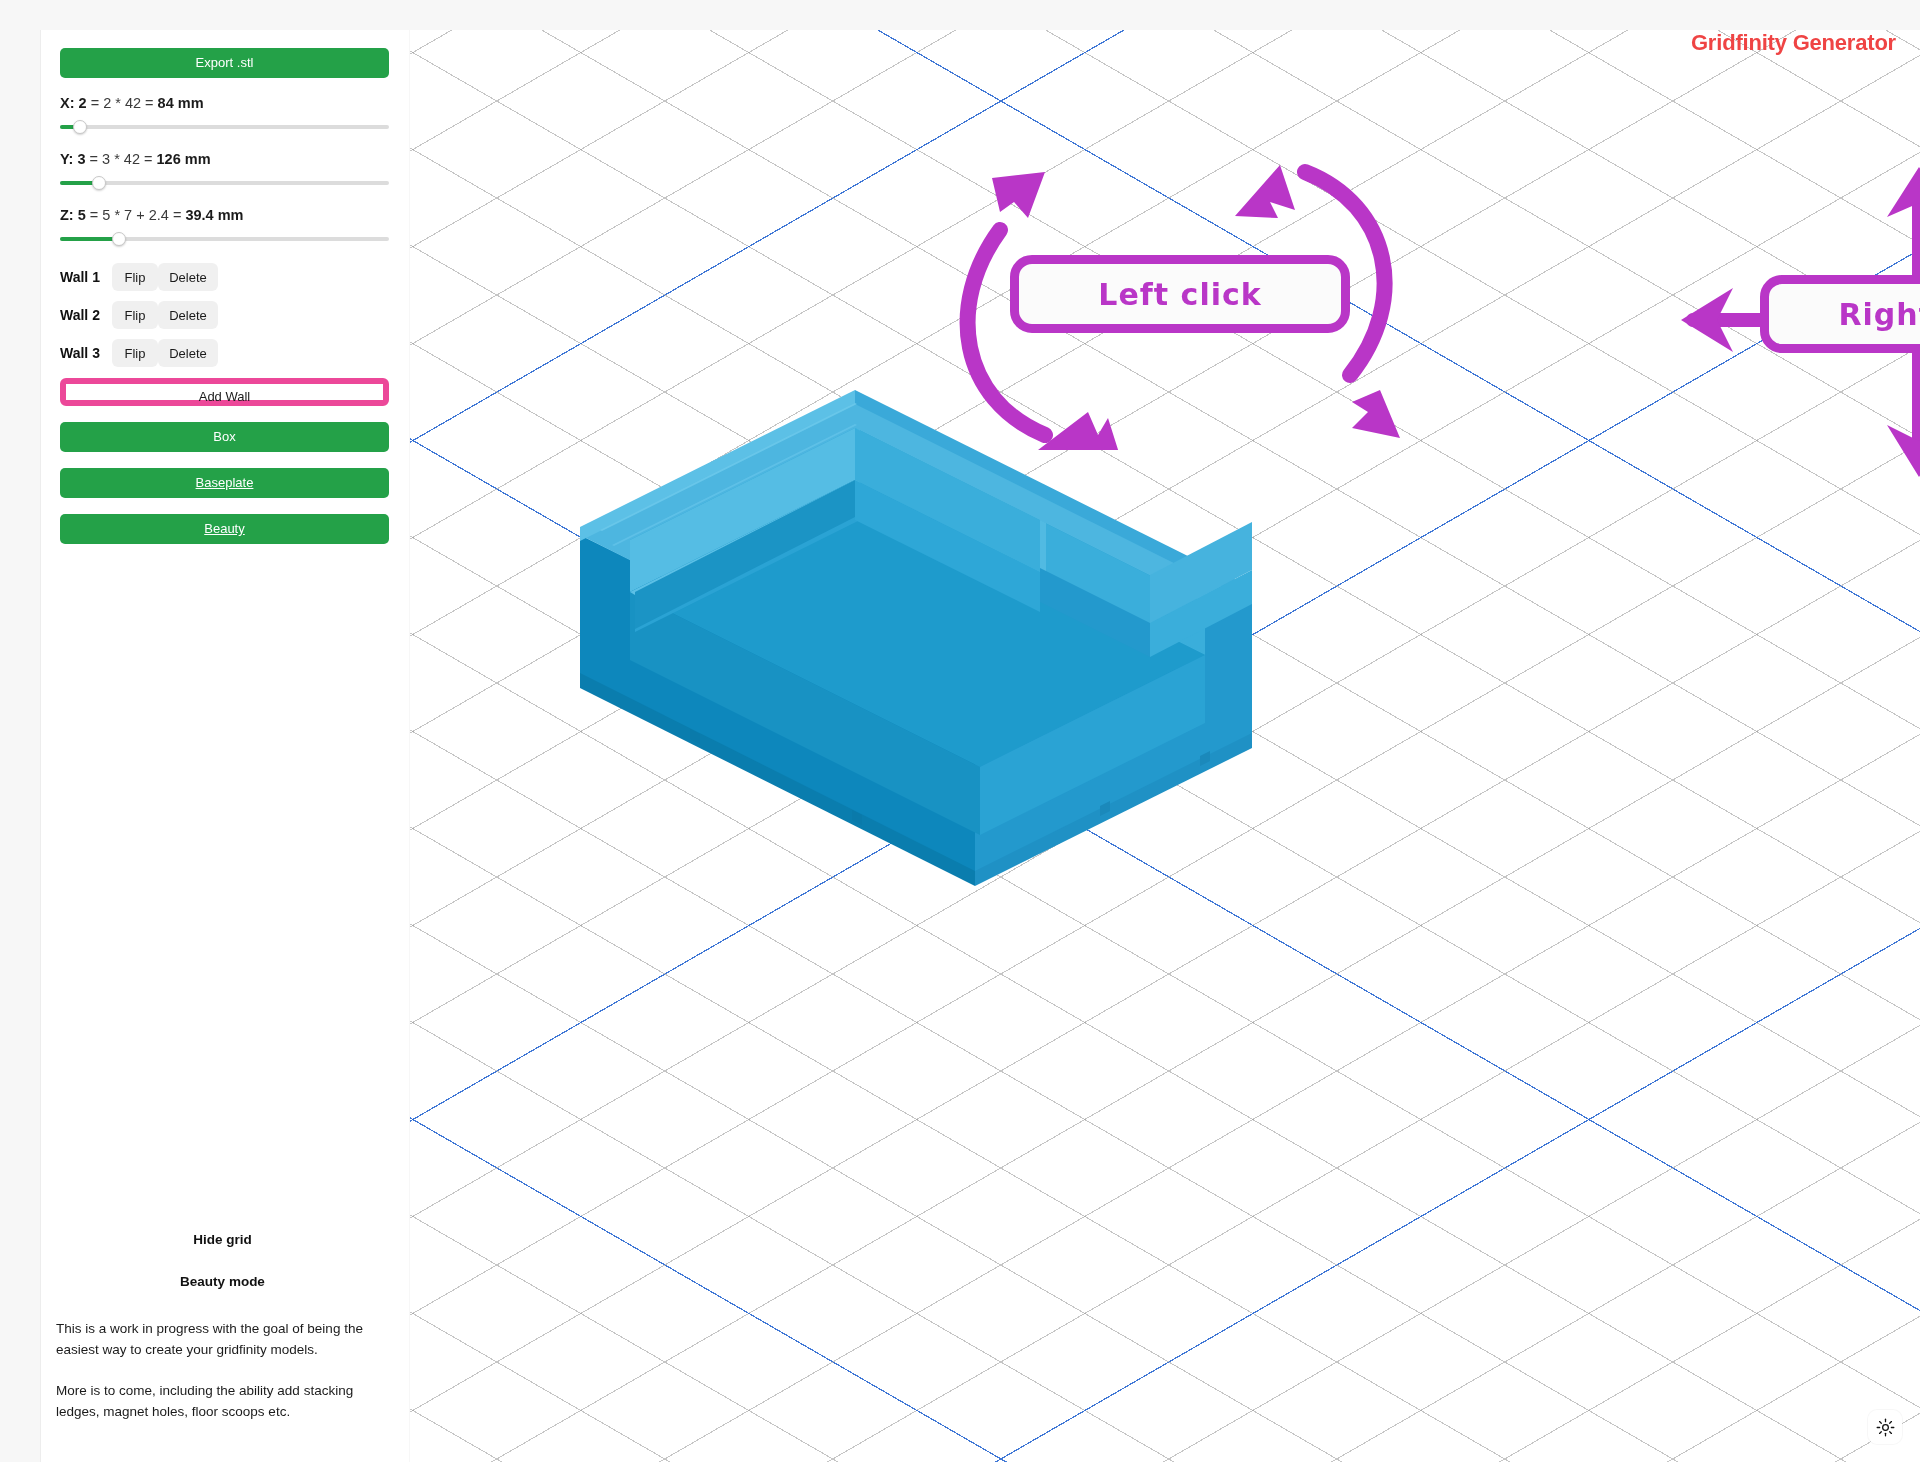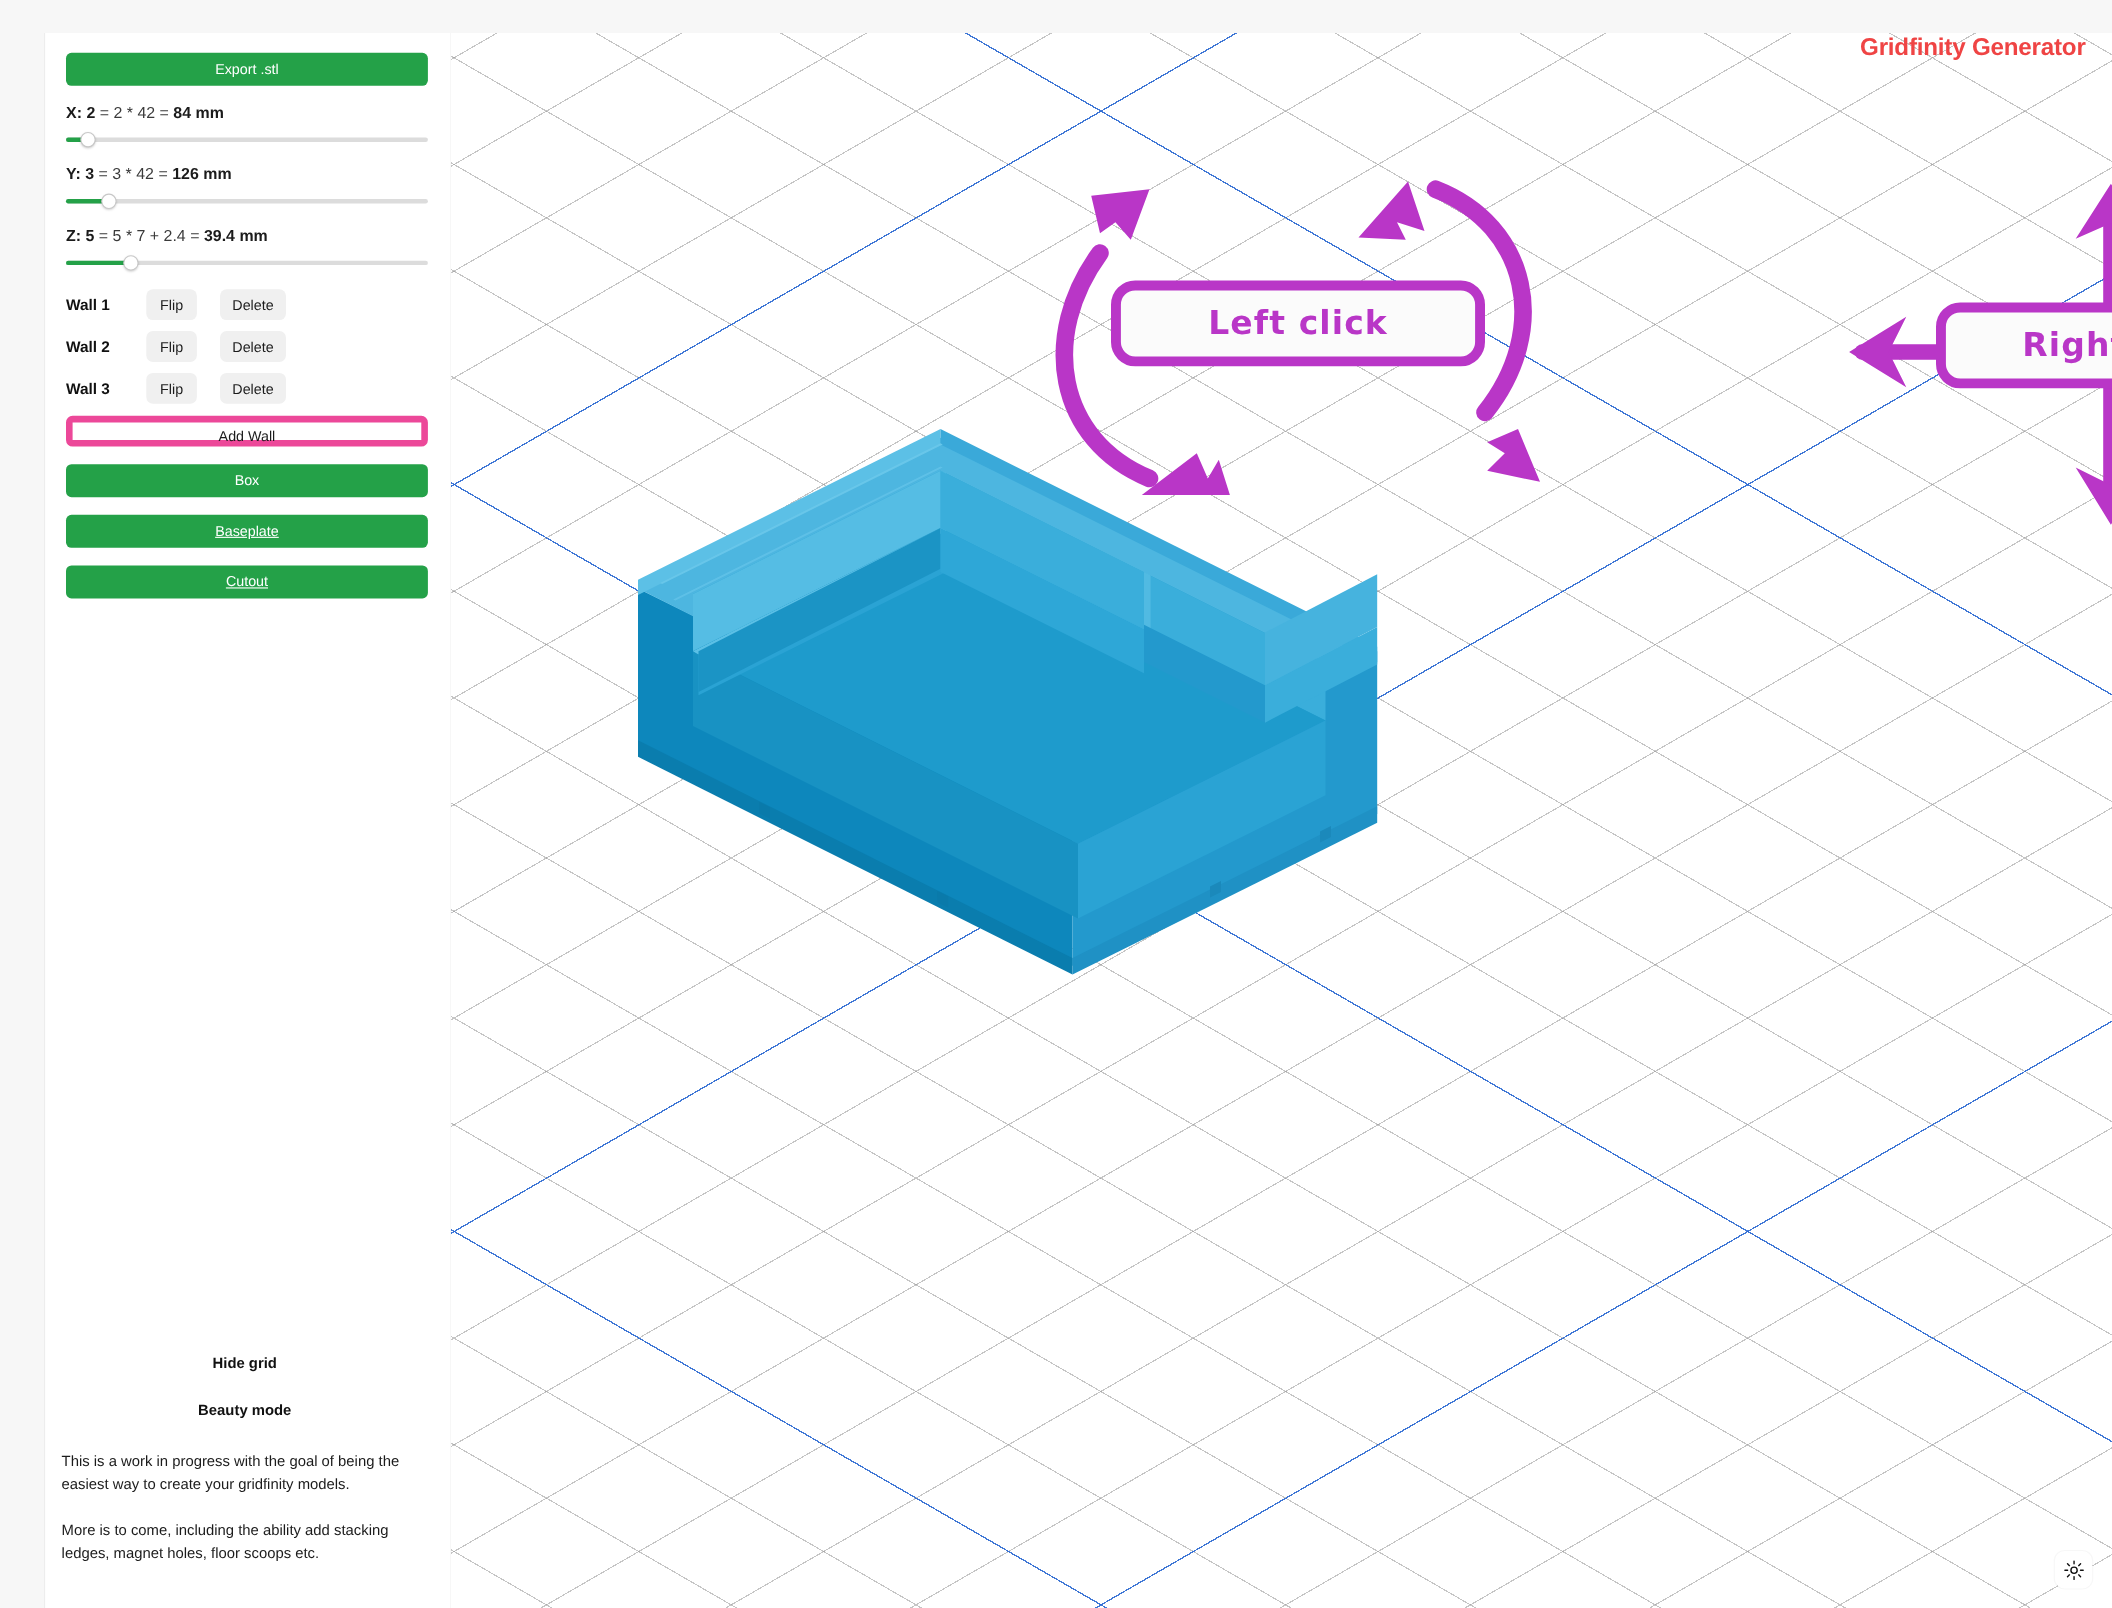--- a/index.html
+++ b/index.html
@@ -122,21 +122,21 @@
     background: #fff;
     border: 1px solid #c8c8c8;
     box-shadow: 0 1px 2px rgba(0,0,0,.18);
     cursor: pointer;
   }
 
   .wall-row {
     display: flex;
     align-items: center;
     height: 38px;
-    gap: 21px;
+    gap: 0;
   }
   .wall-row + .wall-row { margin-top: 0px; }
   .wall-name {
     width: 52px;
     font-size: 14px;
     font-weight: 700;
     color: #111;
   }
   .btn-grey {
     height: 28px;
@@ -412,21 +412,21 @@
       <button class="btn-grey">Flip</button>
       <button class="btn-grey wide">Delete</button>
     </div>
 
     <button class="btn-outline">Add Wall</button>
 
     <div class="stack-gap"></div>
 
     <button class="btn-green">Box</button>
     <button class="btn-green stacked">Baseplate</button>
-    <button class="btn-green stacked">Cutout</button>
+    <button class="btn-green stacked">Beauty</button>
 
     <div style="position:absolute; left:16px; right:20px; top:1202px;">
       <div class="toggle-text">Hide grid</div>
       <div style="height:27px"></div>
       <div class="toggle-text">Beauty mode</div>
       <div style="height:29px"></div>
       <p class="about-p">This is a work in progress with the goal of being the easiest way to create your gridfinity models.</p>
       <p class="about-p">More is to come, including the ability add stacking ledges, magnet holes, floor scoops etc.</p>
     </div>
 

